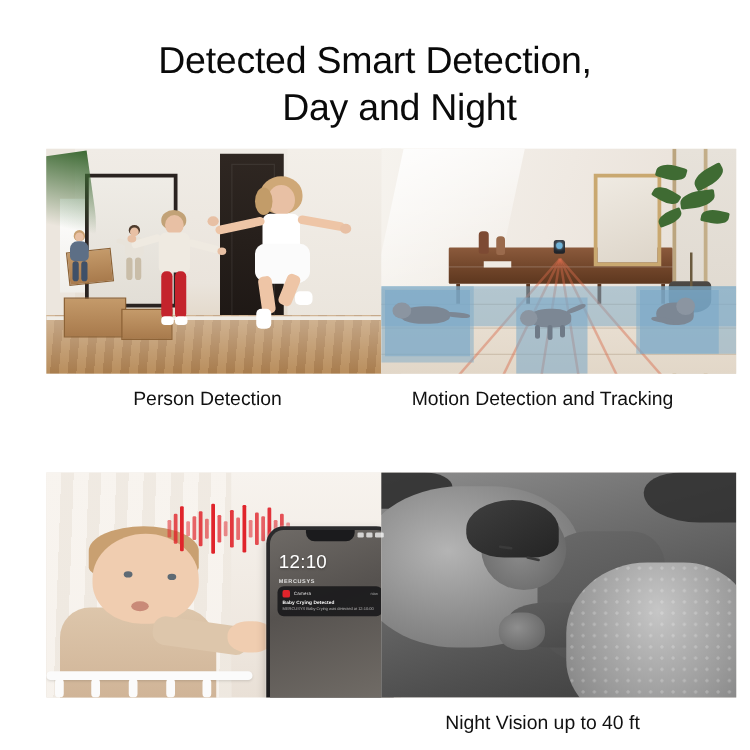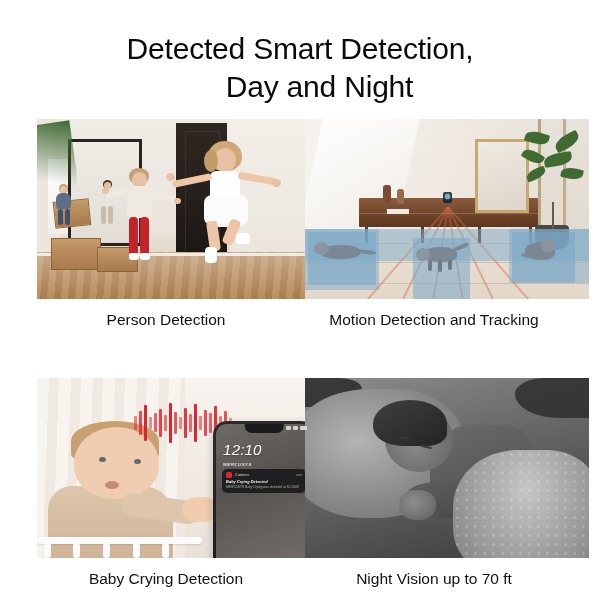--- a/index.html
+++ b/index.html
@@ -52,21 +52,20 @@
   .row-2 { margin-top: 48px; }
 
   .cell { width: 258px; }
 
   .thumb {
     width: 284px;
     height: 180px;
     position: relative;
     overflow: hidden;
     background: #efeae4;
-    font-style: italic;
   }
 
   .caption {
     margin-top: 11px;
     text-align: center;
     font-size: 15.5px;
     line-height: 20px;
     font-weight: 400;
     color: #111111;
     white-space: nowrap;
@@ -556,37 +555,36 @@
                     <span class="notif-app">Camera</span>
                     <span class="notif-time">now</span>
                   </div>
                   <div class="notif-title">Baby Crying Detected</div>
                   <div class="notif-body">MERCUSYS Baby Crying was detected at 12:10:00</div>
                 </div>
               </div>
             </div>
           </div>
         </div>
-        <div class="caption">Baby Crying Detection</div>
       </div>
 
       <div class="cell">
         <div class="thumb">
           <div class="nv">
             <div class="nv-bed"></div>
             <div class="nv-dark-tl"></div>
             <div class="nv-dark-tr"></div>
             <div class="nv-pillow"></div>
             <div class="nv-body"></div>
             <div class="nv-head"></div>
             <div class="nv-hair"></div>
             <div class="nv-eye" style="left:33%; top:33%; transform:rotate(8deg);"></div>
             <div class="nv-eye" style="left:41%; top:38%; transform:rotate(12deg);"></div>
             <div class="nv-arm"></div>
             <div class="nv-hand"></div>
             <div class="nv-blanket"></div>
           </div>
         </div>
-        <div class="caption">Night Vision up to 70 ft</div>
+        <div class="caption">Night Vision up to 40 ft</div>
       </div>
     </div>
   </div>
 </div>
 
 </body></html>

